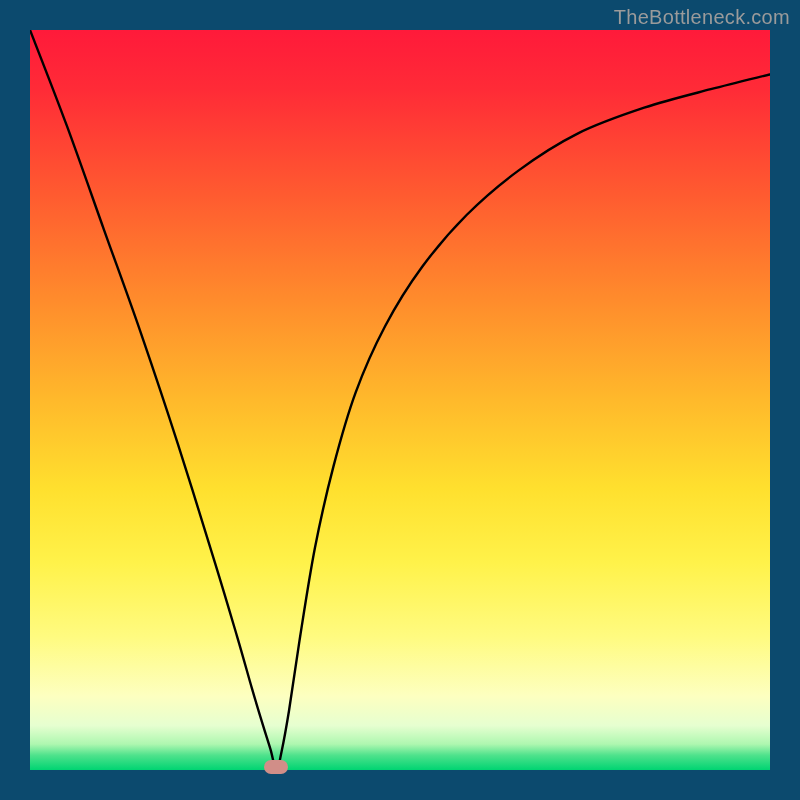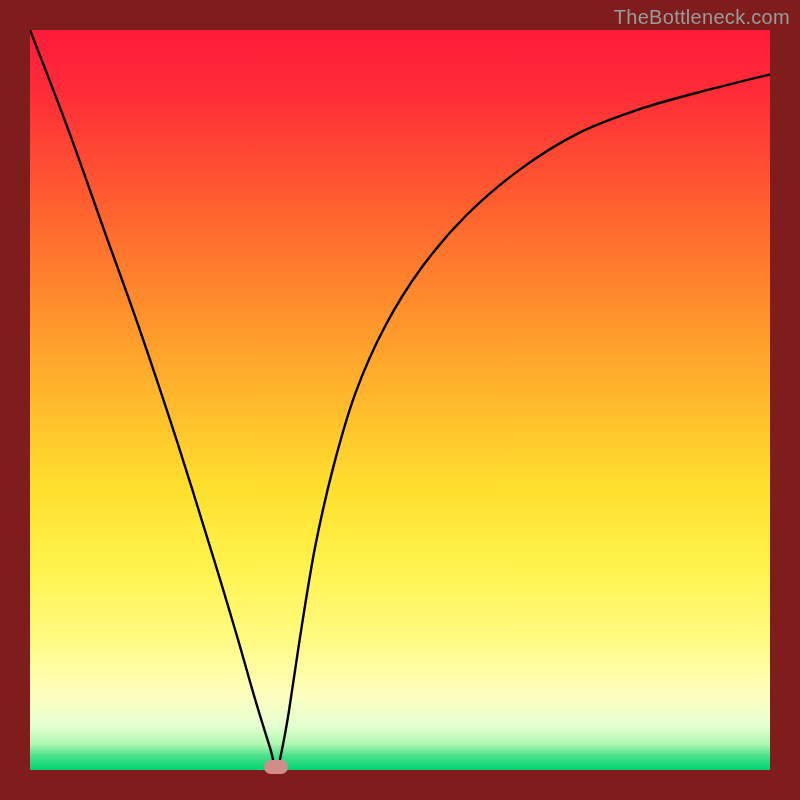--- a/index.html
+++ b/index.html
@@ -8,21 +8,21 @@
     width: 800px;
     height: 800px;
     background: #000;
     overflow: hidden;
     font-family: Arial, Helvetica, sans-serif;
   }
   .frame {
     position: relative;
     width: 800px;
     height: 800px;
-    background: #7f1d1d;
+    background: #0c4a6e;
   }
   .plot {
     position: absolute;
     left: 30px;
     top: 30px;
     width: 740px;
     height: 740px;
     background: linear-gradient(to bottom,
       #ff1a3a 0%,
       #ff2b37 8%,

